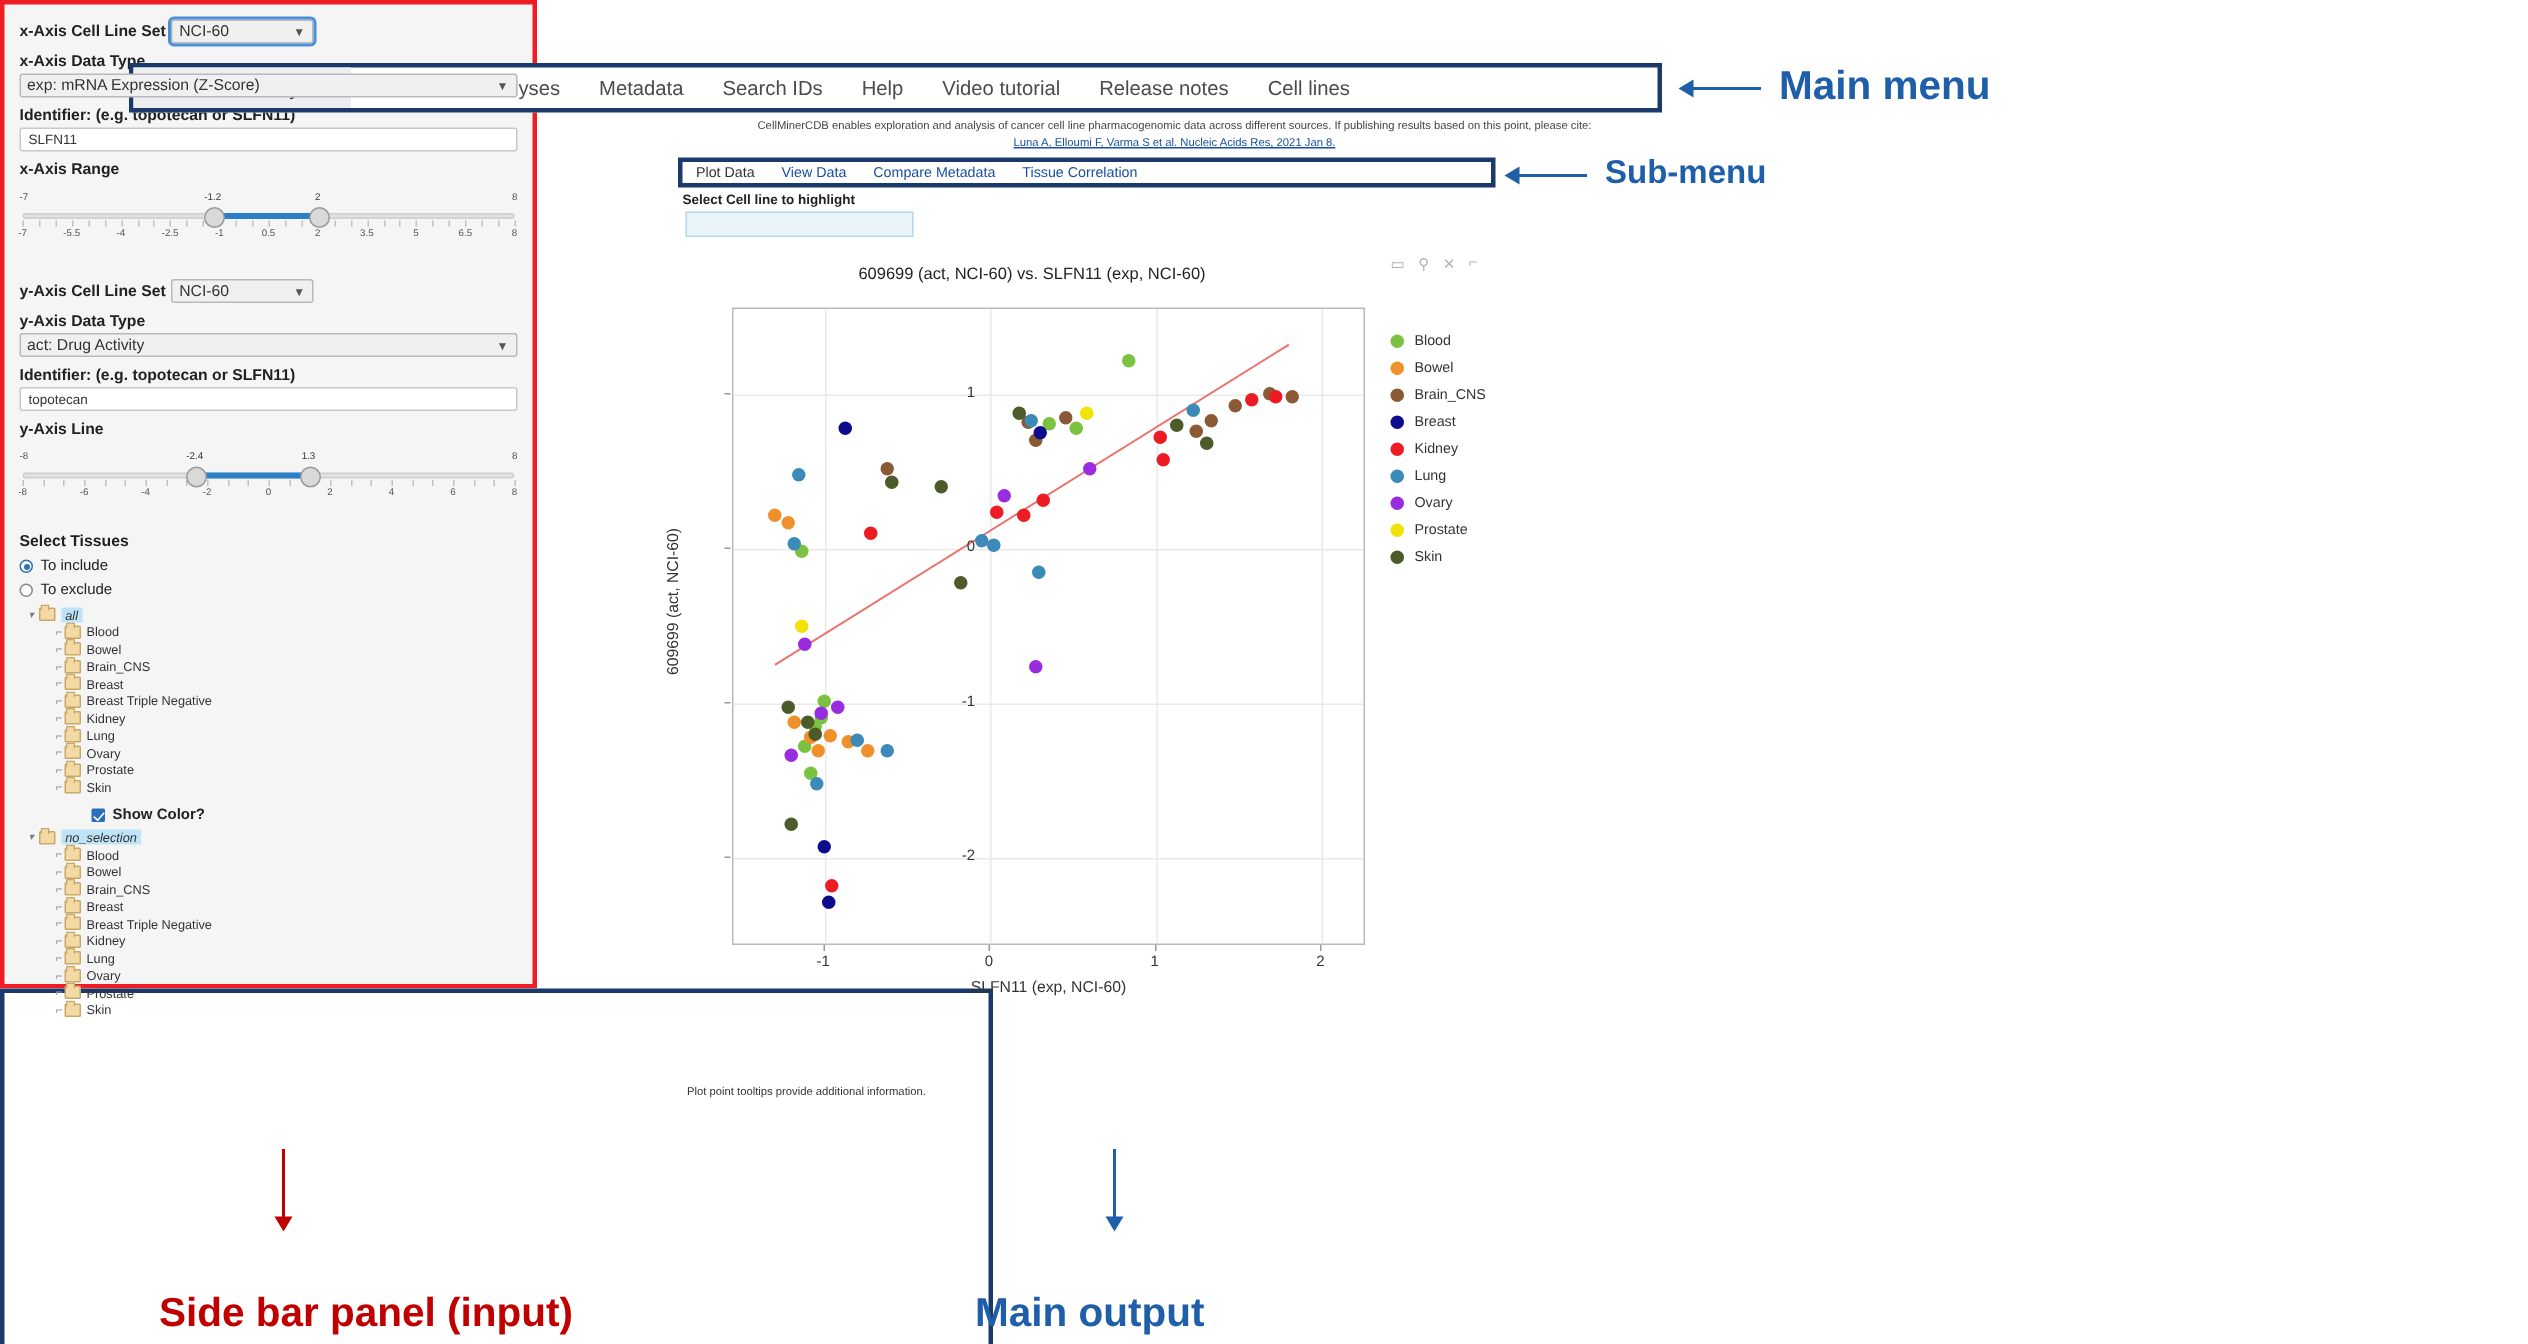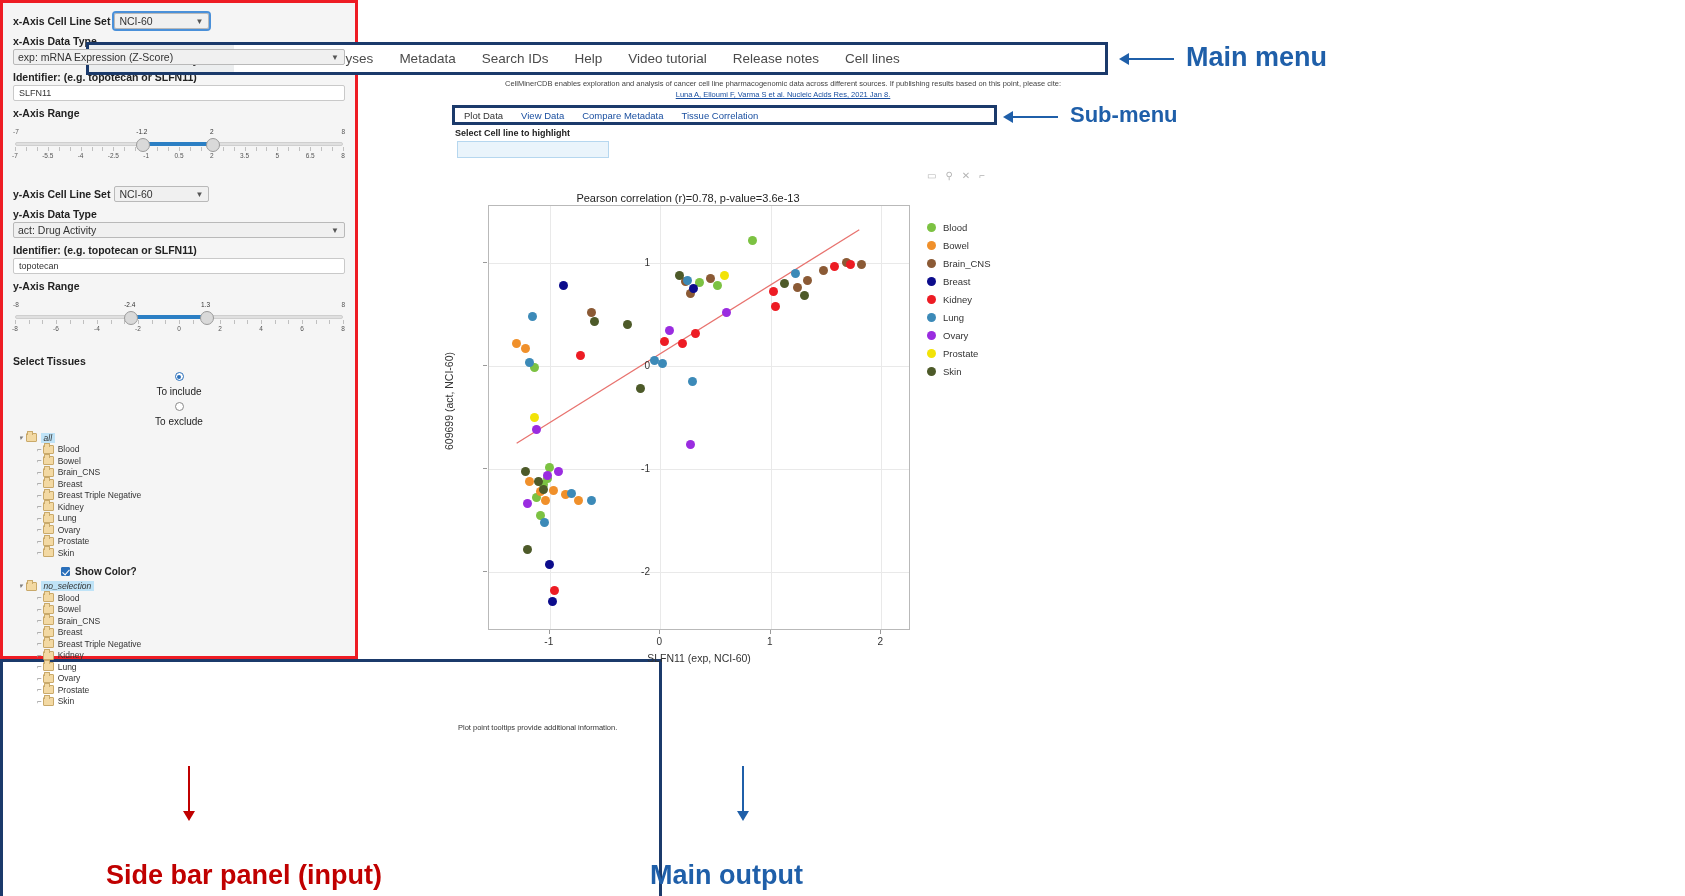--- a/index.html
+++ b/index.html
@@ -76,21 +76,21 @@
     position:absolute;top:10px;width:12px;height:12px;border-radius:50%;
     background:#d9d9d9;border:1px solid #9a9a9a;margin-left:-6px;
   }
   .slider-knob-lab{position:absolute;top:0px;font-size:6.5px;color:#333;transform:translateX(-50%);}
   .slider-ticks{position:absolute;left:2px;right:2px;top:19px;height:5px;}
   .slider-ticks i{position:absolute;top:0;width:1px;height:4px;background:#c0c0c0;}
   .slider-ticklabs{position:absolute;left:0;right:0;top:24px;height:10px;}
   .slider-ticklabs span{position:absolute;font-size:6.5px;color:#555;transform:translateX(-50%);}
 
   
-  .radio-row{display:flex;align-items:center;gap:5px;margin:5px 0;flex-direction:column;}
+  .radio-row{display:flex;align-items:center;gap:5px;margin:5px 0;}
   .radio{
     width:9px;height:9px;border-radius:50%;border:1px solid #8a8a8a;background:#fff;
     box-sizing:border-box;position:relative;flex:none;
   }
   .radio.on{border-color:#2a6fba;background:#fff;}
   .radio.on:after{
     content:"";position:absolute;left:1.5px;top:1.5px;width:4px;height:4px;
     border-radius:50%;background:#2a6fba;
   }
   .radio-lab{font-size:10px;color:#222;}
@@ -312,21 +312,21 @@
     <div class="selbox wide">
       <span>act: Drug Activity</span>
       <span class="chev">▼</span>
     </div>
 
     <span class="lbl">Identifier: (e.g. topotecan or SLFN11)</span>
     <div class="textinput">
       <span>topotecan</span>
     </div>
 
-    <span class="lbl">y-Axis Range</span>
+    <span class="lbl">y-Axis Line</span>
     <div class="slider-wrap" id="yslider">
       <span class="slider-capmin">-8</span>
       <span class="slider-capmax">8</span>
       <div class="slider-track"></div>
       <div class="slider-fill" style="left: 116.8px; width: 75.85px;"></div>
       <div class="slider-ticks">
           <i style="left: 0px;"></i>
           <i style="left: 13.6667px;"></i>
           <i style="left: 27.3333px;"></i>
           <i style="left: 41px;"></i>
@@ -509,21 +509,21 @@
 <div id="mainout"></div>
 <div id="selcell-box"></div>
 
 <div id="plot">
   <div id="modebar">
     <span>▭</span>
     <span>⚲</span>
     <span>✕</span>
     <span>⌐</span>
   </div>
-  <div class="ptitle" id="ptitle2">Pearson correlation (r)=0.78, p-value=3.6e-13</div>
+  <div class="ptitle" id="ptitle1">609699 (act, NCI-60) vs. SLFN11 (exp, NCI-60)</div>
 
   <div id="plotbox">
       <div class="gl glh" style="top: 366.256px;"></div>
       <div class="gl glh" style="top: 263.085px;"></div>
       <div class="gl glh" style="top: 159.915px;"></div>
       <div class="gl glh" style="top: 56.7439px;"></div>
       <div class="gl glv" style="left: 60.7895px;"></div>
       <div class="gl glv" style="left: 171.316px;"></div>
       <div class="gl glv" style="left: 281.842px;"></div>
       <div class="gl glv" style="left: 392.368px;"></div>

